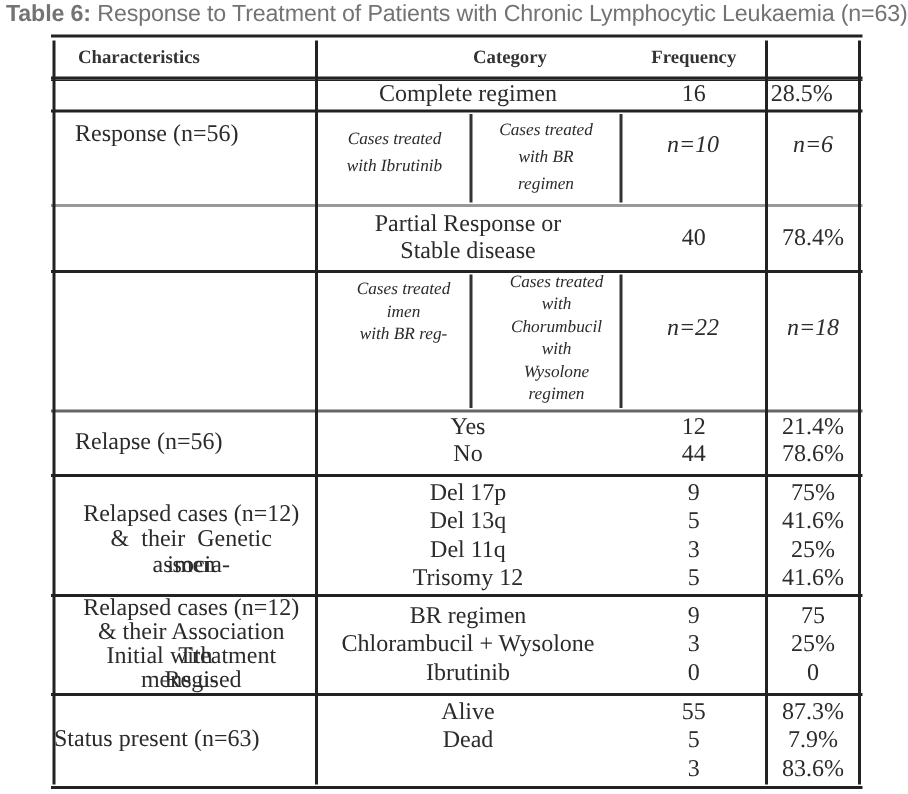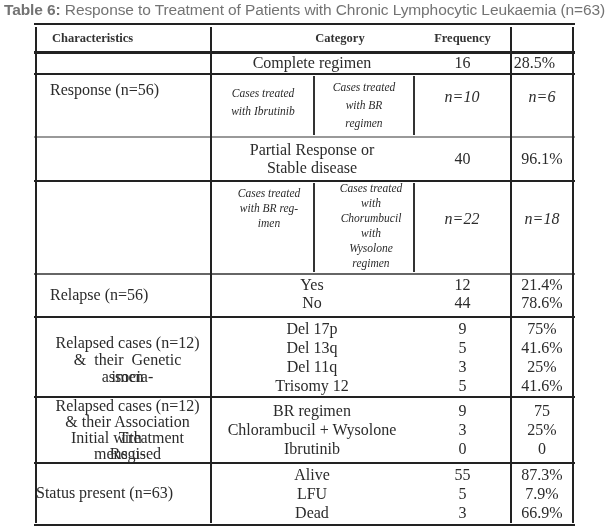--- a/index.html
+++ b/index.html
@@ -64,26 +64,26 @@
   <div>regimen</div>
 </div>
 <div class="cell it" style="left:416px;top:88px;width:92px;">n=10</div>
 <div class="cell it" style="left:513px;top:88px;width:58px;">n=6</div>
 
 <div class="cell stack" style="left:212px;top:141px;width:200px;">
   <div>Partial Response or</div>
   <div>Stable disease</div>
 </div>
 <div class="cell" style="left:420px;top:150px;width:85px;">40</div>
-<div class="cell" style="left:513px;top:150px;width:58px;">96.1%</div>
+<div class="cell" style="left:513px;top:150px;width:58px;">78.4%</div>
 
 <div class="cell left it stack" style="left:226px;top:186px;width:86px;font-size:11.5px;line-height:15px;">
   <div style="height:15px">Cases treated</div>
+  <div style="height:15px">imen</div>
   <div style="height:15px">with BR reg-</div>
-  <div style="height:15px">imen</div>
 </div>
 <div class="cell left it stack" style="left:329px;top:181px;width:84px;font-size:11.5px;line-height:15px;">
   <div style="height:15px">Cases treated</div>
   <div style="height:15px">with</div>
   <div style="height:15px">Chorumbucil</div>
   <div style="height:15px">with</div>
   <div style="height:15px">Wysolone</div>
   <div style="height:15px">regimen</div>
 </div>
 <div class="cell it" style="left:416px;top:210px;width:92px;">n=22</div>
@@ -145,25 +145,24 @@
 </div>
 <div class="cell stack" style="left:513px;top:401px;width:58px;line-height:19px;">
   <div style="height:19px">75</div>
   <div style="height:19px">25%</div>
   <div style="height:19px">0</div>
 </div>
 
 <div class="cell left" style="left:36px;top:484px;">Status present (n=63)</div>
 <div class="cell stack" style="left:212px;top:465px;width:200px;line-height:19px;">
   <div style="height:19px">Alive</div>
-  <div style="height:19px">LFU</div>
   <div style="height:19px">Dead</div>
 </div>
 <div class="cell stack" style="left:420px;top:465px;width:85px;line-height:19px;">
   <div style="height:19px">55</div>
   <div style="height:19px">5</div>
   <div style="height:19px">3</div>
 </div>
 <div class="cell stack" style="left:513px;top:465px;width:58px;line-height:19px;">
   <div style="height:19px">87.3%</div>
   <div style="height:19px">7.9%</div>
-  <div style="height:19px">66.9%</div>
+  <div style="height:19px">83.6%</div>
 </div>
 
 </body></html>

